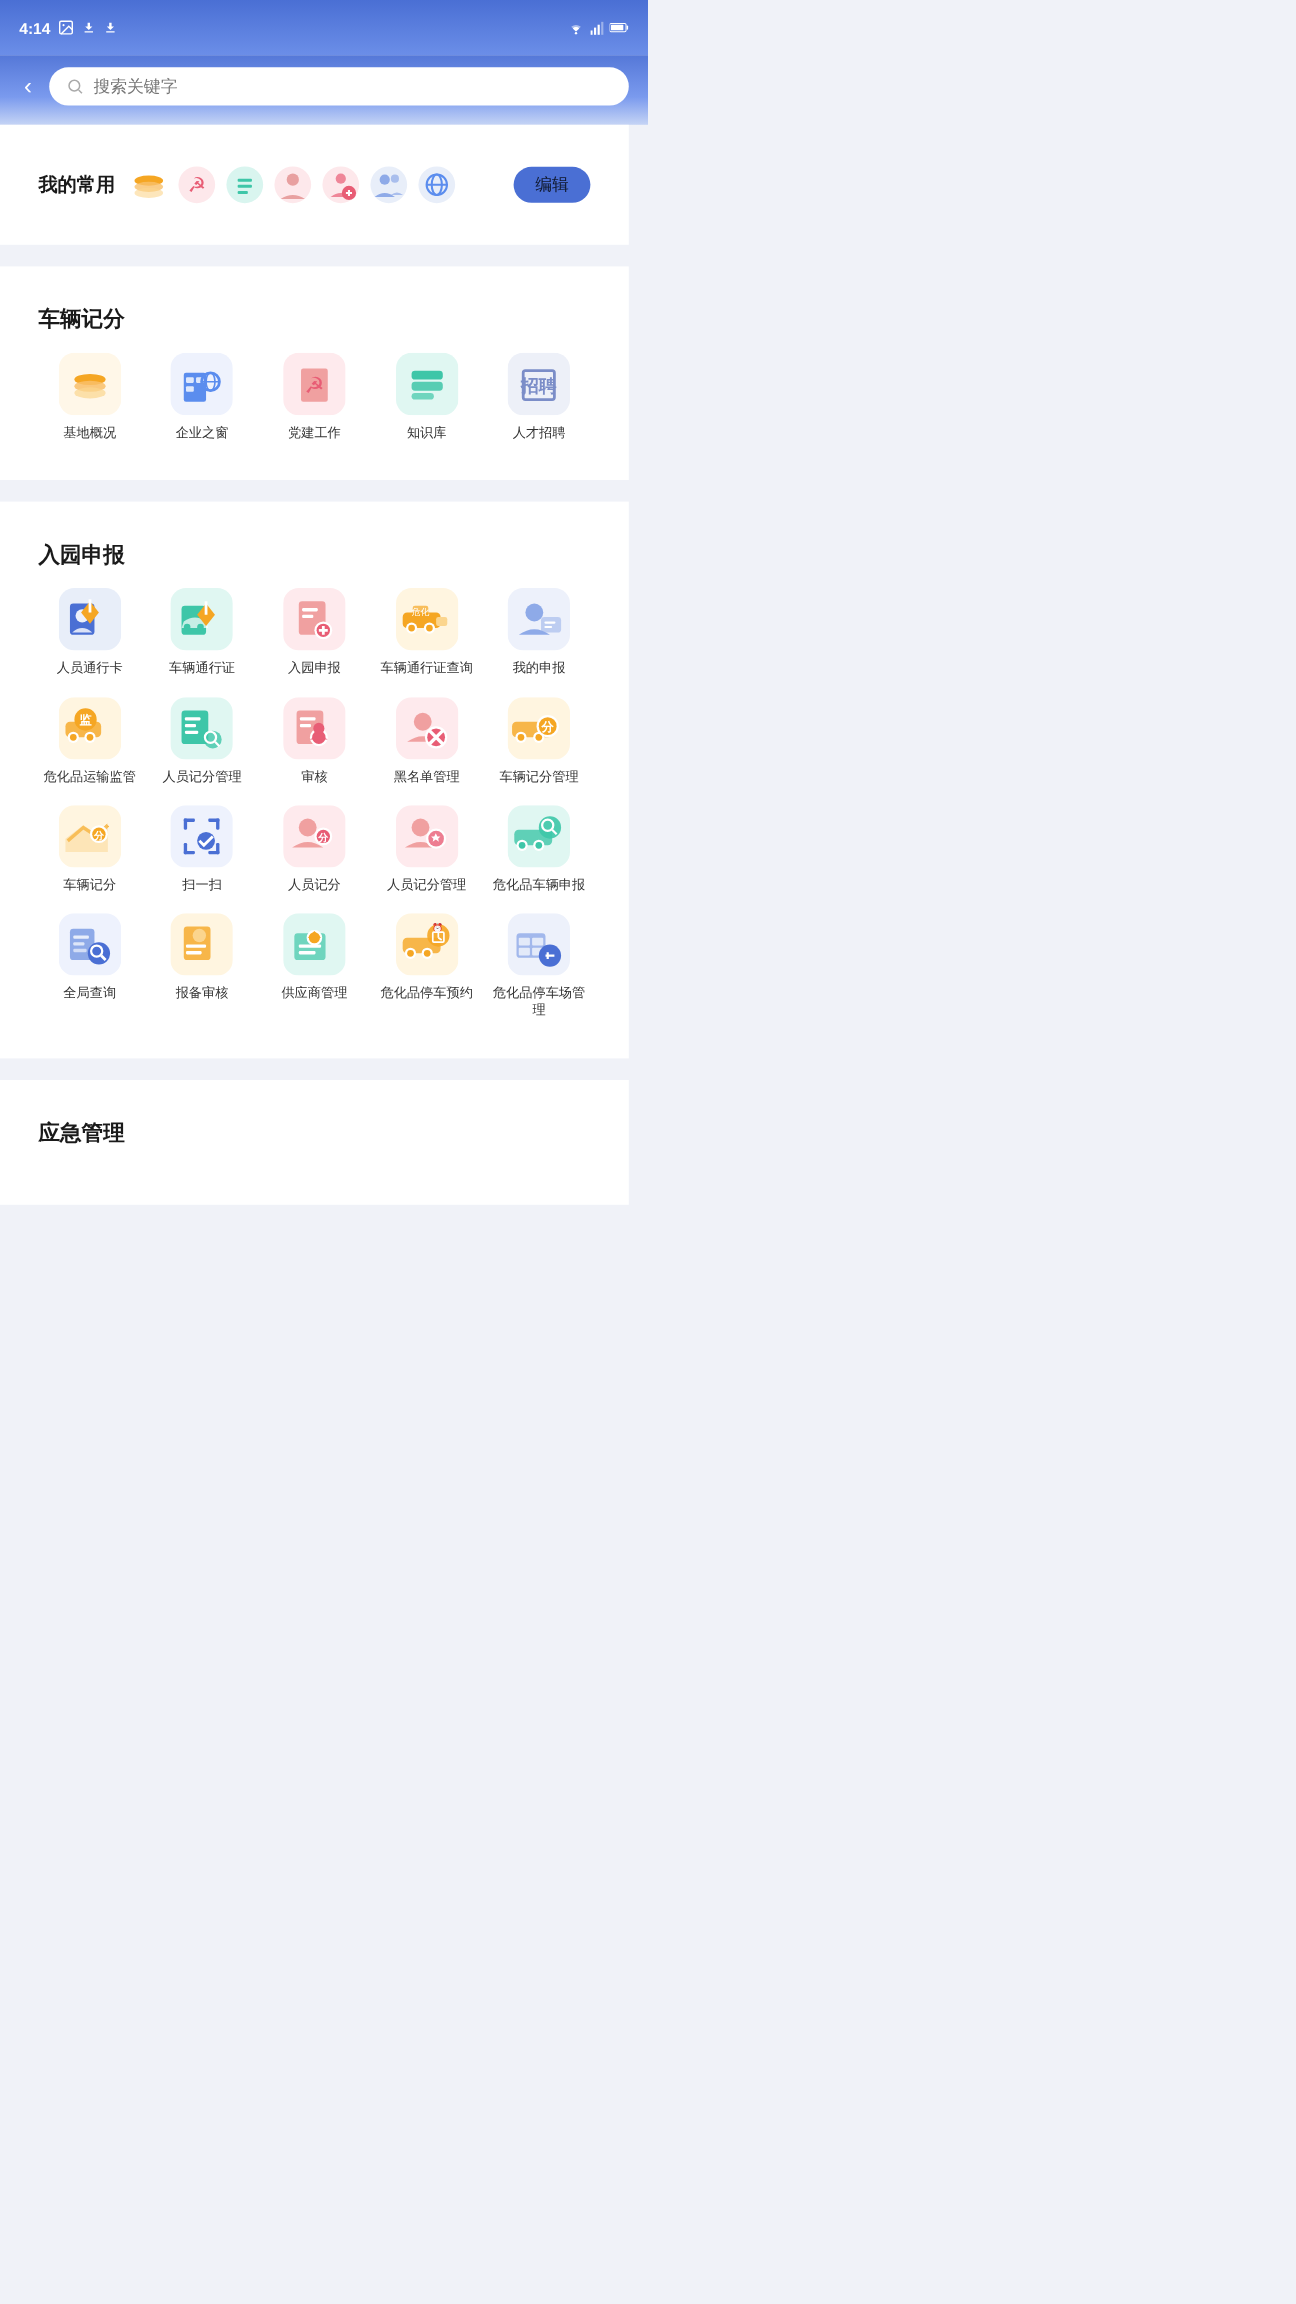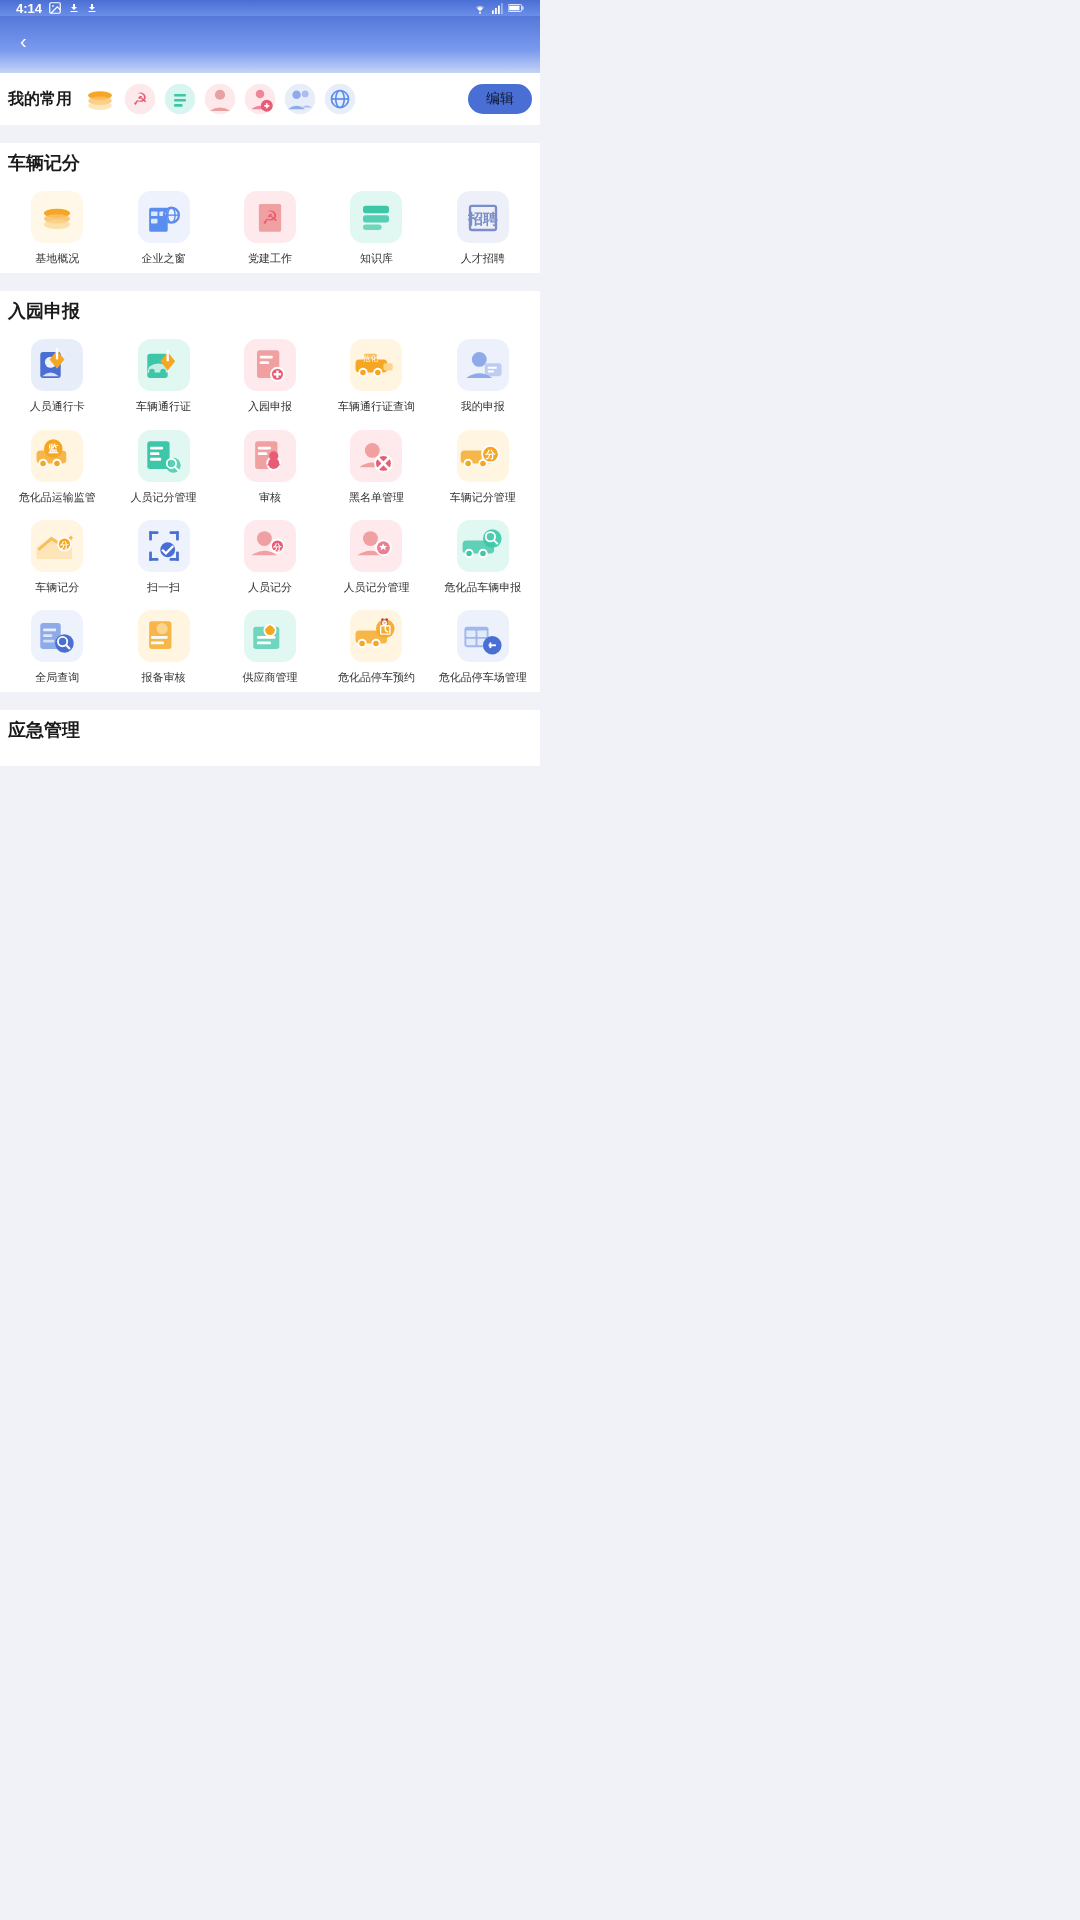--- a/index.html
+++ b/index.html
@@ -6,21 +6,21 @@
     * { box-sizing: border-box; margin: 0; padding: 0; }
     body {
       width: 540px;
       min-height: 960px;
       font-family: -apple-system, 'PingFang SC', 'Microsoft YaHei', sans-serif;
       background: #f0f2f8;
       overflow-x: hidden;
     }
     .status-bar {
       background: linear-gradient(180deg, #4a6fd4 0%, #6b8ee8 100%);
-      height: 16px;
+      height: 46px;
       display: flex;
       align-items: center;
       justify-content: space-between;
       padding: 0 16px;
       color: white;
       font-size: 13px;
       font-weight: 600;
     }
     .status-left { display: flex; align-items: center; gap: 6px; }
     .status-right { display: flex; align-items: center; gap: 4px; }
@@ -49,22 +49,22 @@
     .search-bar input {
       border: none;
       outline: none;
       background: transparent;
       font-size: 14px;
       color: #999;
       width: 100%;
     }
     .section-card {
       background: white;
-      margin: 0 0 10px 0;
-      padding: 8px;
+      margin: 0 16px 10px 0;
+      padding: 32px;
       border-radius: 0;
     }
     .my-common {
       display: flex;
       align-items: center;
       gap: 10px;
     }
     .my-common-title {
       font-size: 16px;
       font-weight: bold;
@@ -165,20 +165,27 @@
     <svg width="16" height="14" viewBox="0 0 28 14" fill="white">
         <rect x="0" y="1" width="24" height="12" rx="2" fill="none" stroke="white" stroke-width="1.5"></rect>
         <rect x="25" y="4" width="2" height="6" rx="1" fill="white"></rect>
         <rect x="2" y="3" width="18" height="8" rx="1" fill="white"></rect>
       </svg>
   </div>
 </div>
 
 <div class="header">
   <div class="back-btn">‹</div>
+  <div class="search-bar">
+    <svg width="16" height="16" viewBox="0 0 24 24" fill="none" stroke="#aaa" stroke-width="2">
+      <circle cx="11" cy="11" r="7"></circle>
+        <path d="M21 21l-4.35-4.35"></path>
+    </svg>
+    <input type="text" style="font-size: 14px; color: rgb(153, 153, 153);" placeholder="搜索关键字">
+  </div>
 </div>
 
 <div class="section-card">
   <div class="my-common">
     <span class="my-common-title">我的常用</span>
     <div class="common-icons">
 
       <div class="common-icon-item">
         <svg width="34" height="34" viewBox="0 0 40 40">
             <ellipse cx="20" cy="16" rx="14" ry="5" fill="#f5a623"></ellipse>

